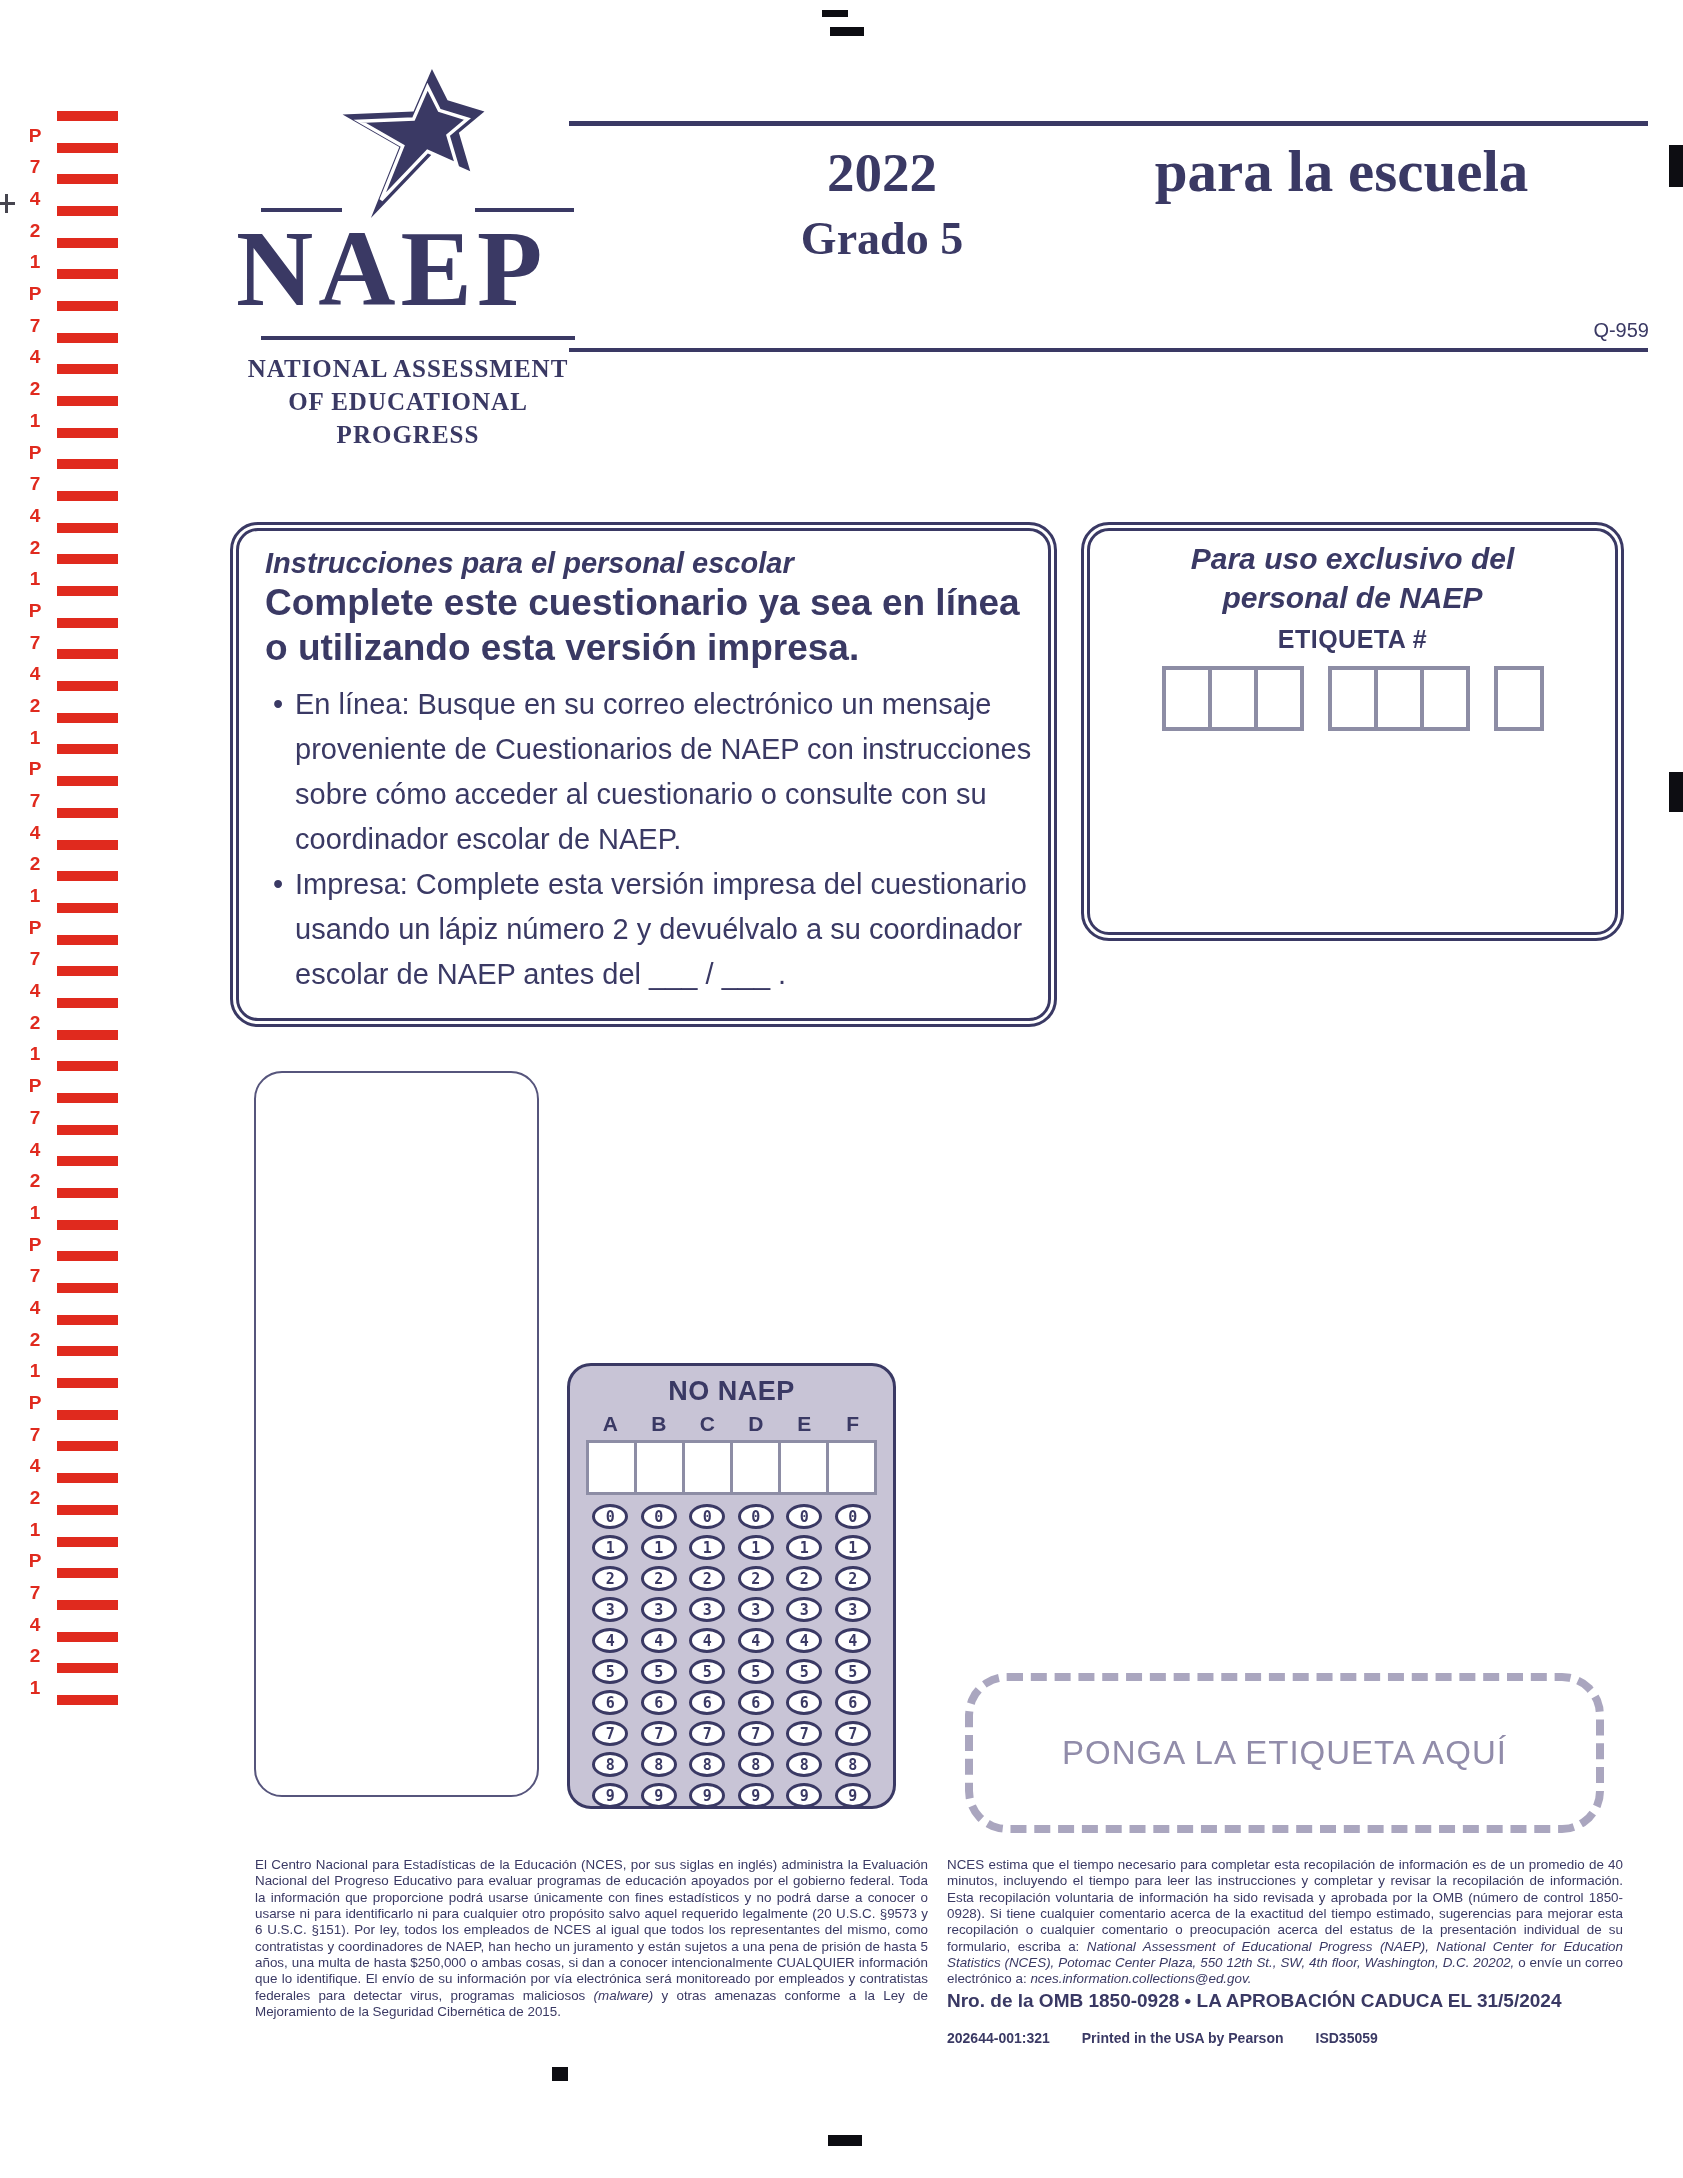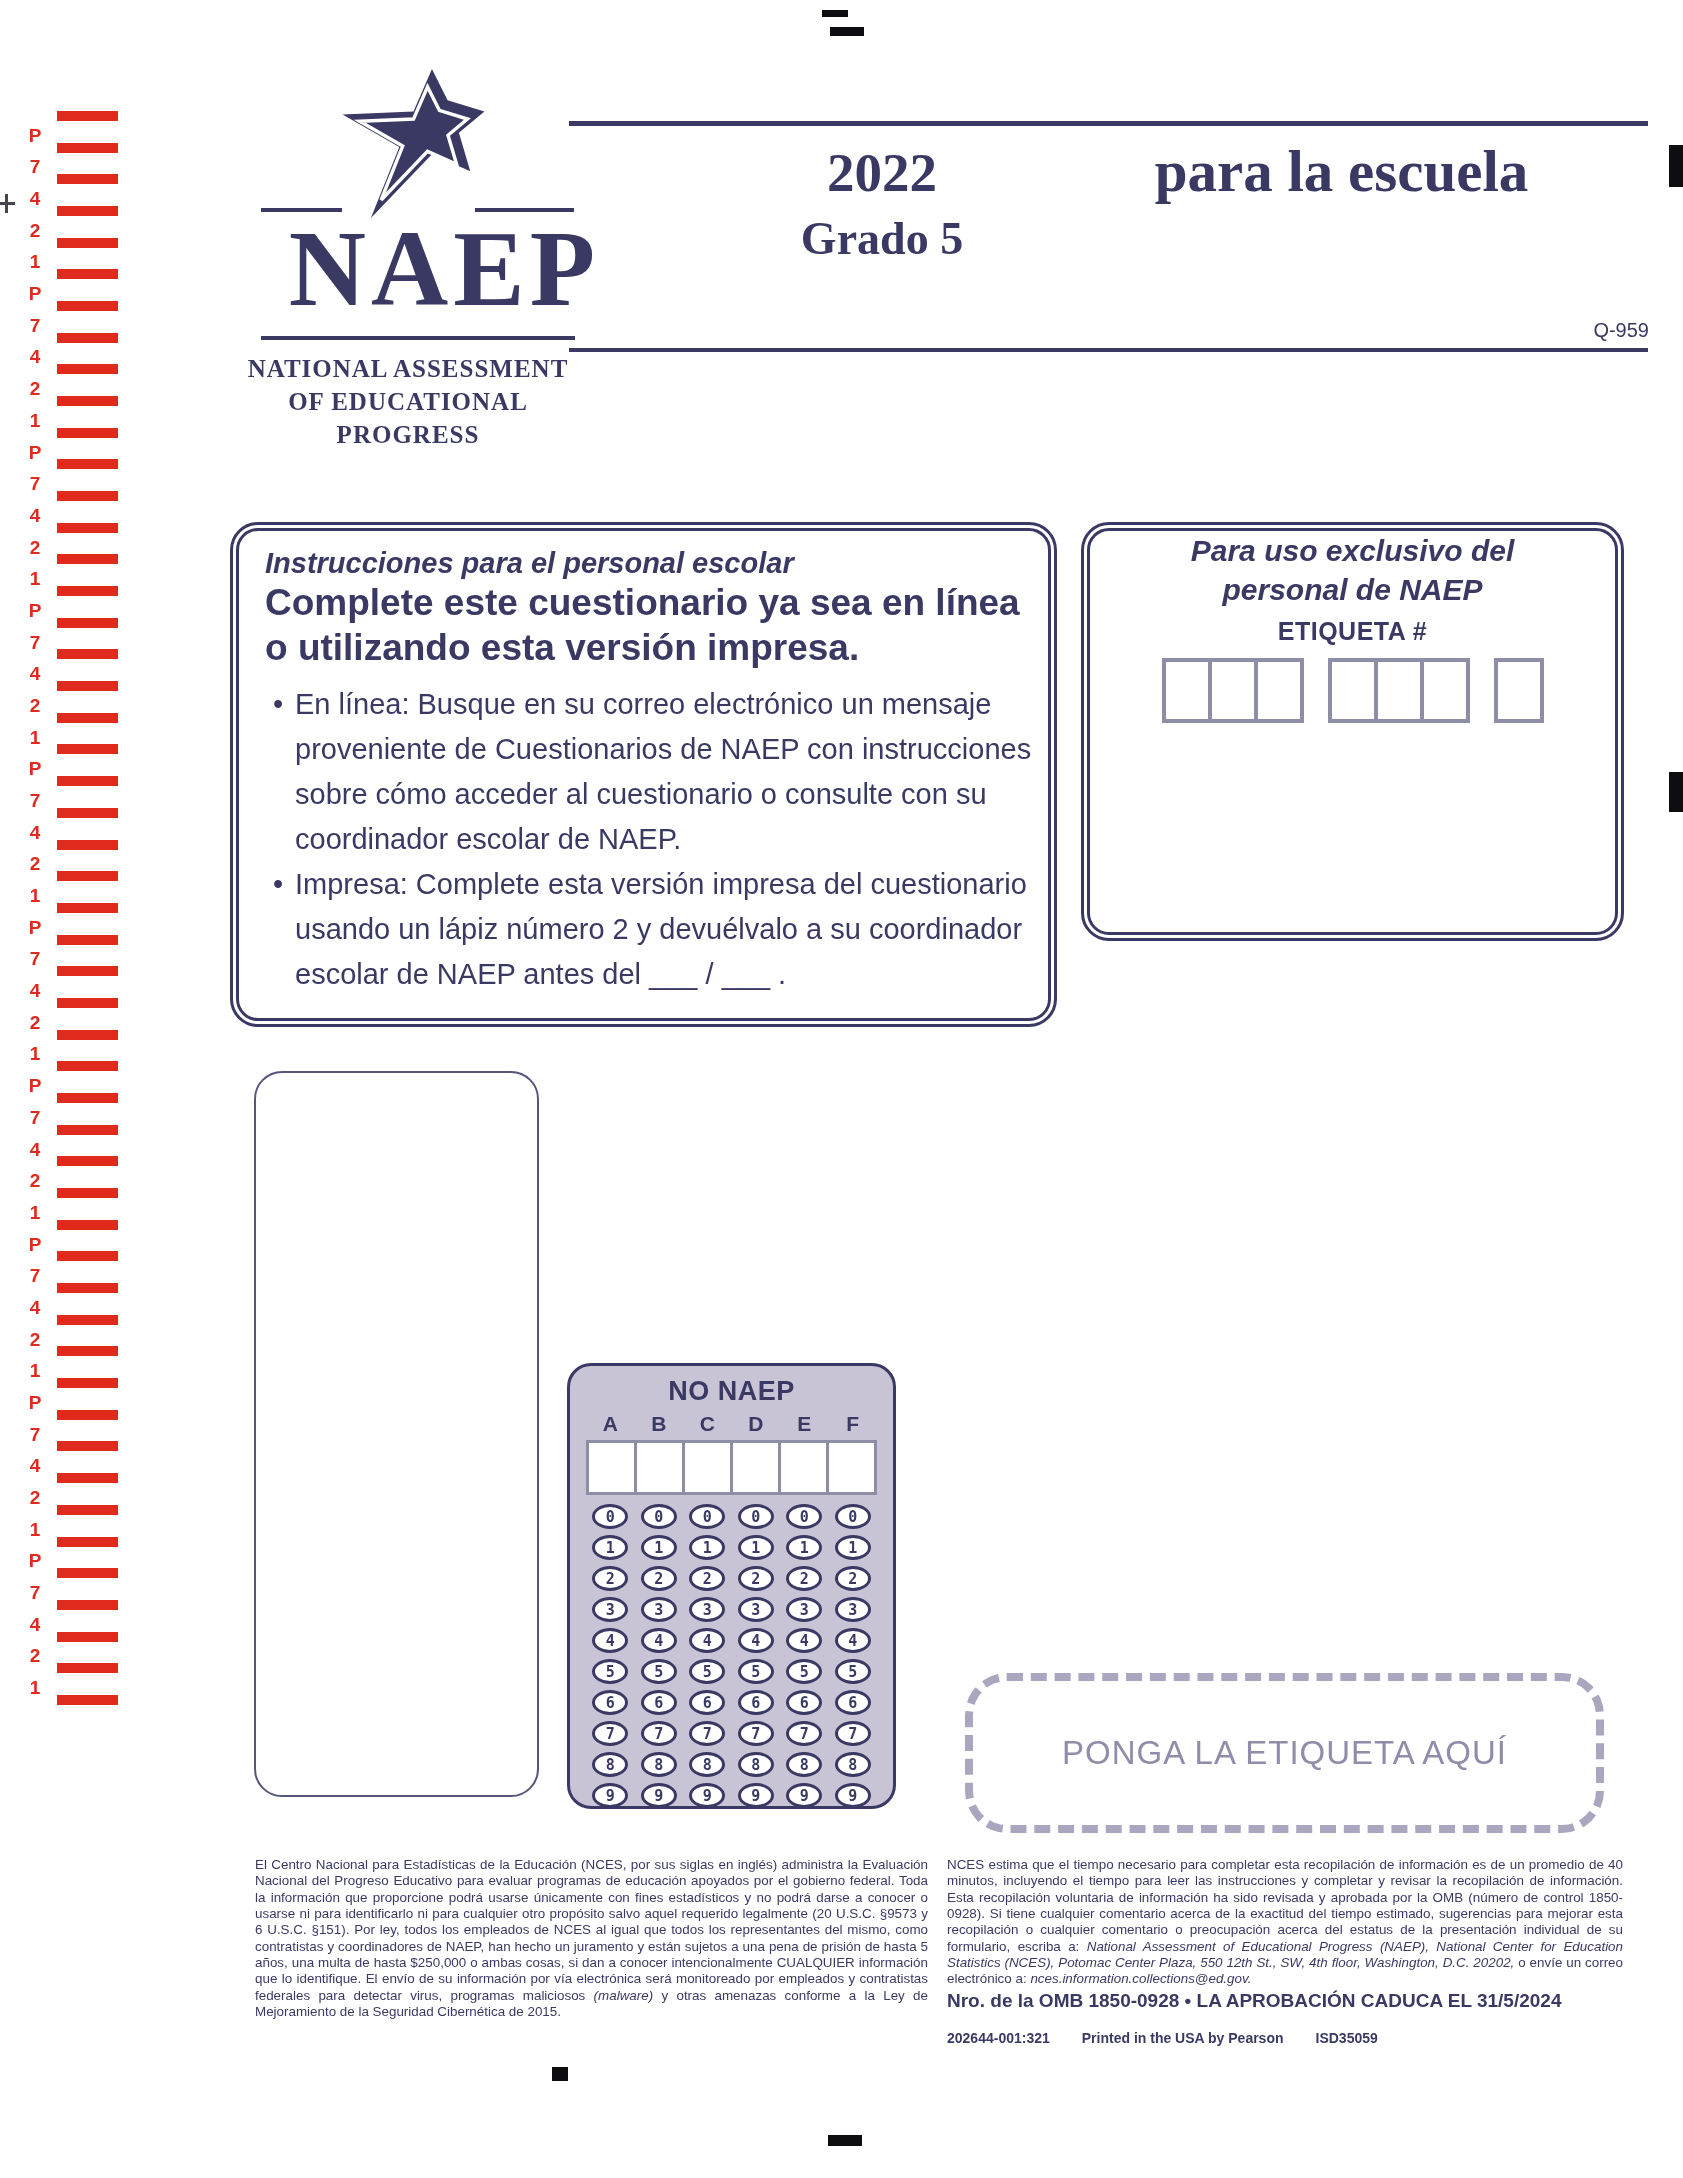--- a/index.html
+++ b/index.html
@@ -15,21 +15,21 @@
   .spine{position:absolute;left:0;top:0;width:129px;height:1762px;}
   .spine-dash{position:absolute;left:57px;width:61px;height:10px;background:var(--red,#e02a1e);}
   .spine-char{position:absolute;left:24px;width:22px;text-align:center;font-weight:bold;
     font-size:19px;line-height:1;color:var(--red,#e02a1e);}
   .crosshair-h{position:absolute;left:0;top:202px;width:15px;height:3px;background:#46454f;}
   .crosshair-v{position:absolute;left:5px;top:194px;width:3px;height:19px;background:#46454f;}
 
   
   .logo{position:absolute;left:220px;top:67px;width:376px;height:416px;}
   .logo-line{position:absolute;height:4px;background:var(--navy,#3a3964);}
-  .logo-acronym{position:absolute;top:149px;left:4px;width:100%;text-align:right;
+  .logo-acronym{position:absolute;top:149px;left:16px;width:100%;text-align:left;
     font-family:"Liberation Serif","DejaVu Serif",serif;font-weight:bold;font-size:107px;
     line-height:1;letter-spacing:5px;}
   .logo-org{position:absolute;top:285px;left:0;width:100%;text-align:center;
     font-family:"Liberation Serif","DejaVu Serif",serif;font-weight:bold;font-size:25px;
     line-height:1.32;letter-spacing:1px;}
   .star-svg{position:absolute;left:117px;top:2px;}
 
   
   .title-rule{position:absolute;left:569px;width:1079px;background:var(--navy,#3a3964);}
   .year-grade{position:absolute;left:768px;top:145px;width:228px;text-align:center;
@@ -45,21 +45,21 @@
   .dbox-in{position:absolute;inset:3px;border:3px solid var(--navy,#3a3964);border-radius:22px;}
   .instructions{left:230px;top:522px;width:827px;height:505px;}
   .instructions .dbox-in{padding:16px 14px 10px 26px;}
   .instr-heading{font-style:italic;font-weight:bold;font-size:29px;}
   .instr-sub{font-weight:bold;font-size:37px;line-height:1.22;margin-top:0;}
   .instr-list{margin:12px 0 0 4px;padding:0;list-style:none;font-size:29px;line-height:1.55;}
   .instr-list li{position:relative;padding-left:26px;}
   .instr-list li::before{content:"•";position:absolute;left:4px;}
 
   .naep-use{left:1081px;top:522px;width:543px;height:419px;}
-  .naep-use .dbox-in{text-align:center;padding-top:0;}
+  .naep-use .dbox-in{text-align:center;padding-top:8px;}
   .use-heading{font-weight:bold;font-style:italic;font-size:30px;line-height:1.3;}
   .use-label{font-weight:bold;font-size:25px;margin-top:8px;letter-spacing:0.5px;}
   .school-boxes{display:flex;justify-content:center;gap:24px;margin-top:12px;}
   .cell-group{display:flex;}
   .school-cell{width:50px;height:65px;background:#fff;border:4px solid var(--gray_border,#8d8da5);}
   .school-cell + .school-cell{margin-left:-4px;}
 
   
   .reserve-box{position:absolute;left:254px;top:1071px;width:285px;height:726px;
     border:2px solid #56557c;border-radius:28px;background:#fff;}

